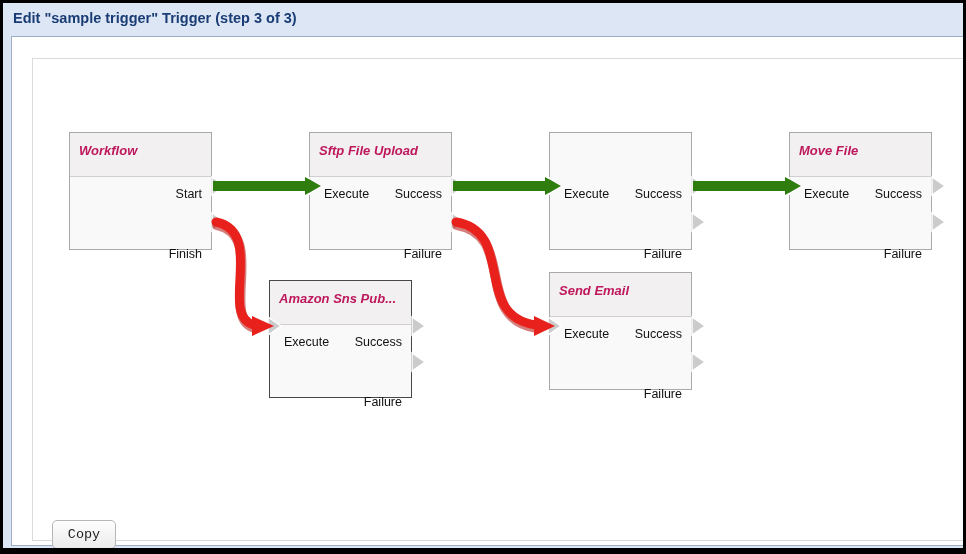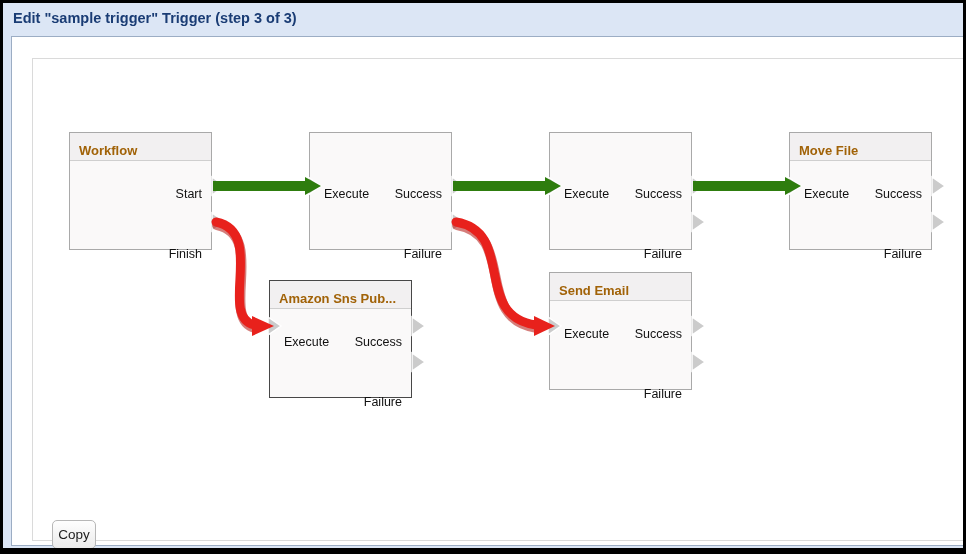--- a/index.html
+++ b/index.html
@@ -48,47 +48,47 @@
   
   .canvas{position:absolute;left:-29px;top:-55px;width:966px;height:554px;pointer-events:none;}
   .canvas > *{pointer-events:auto;}
   .node{
     position:absolute;width:143px;height:118px;
     background:#faf9f9;
     border:1px solid #a9a9a9;
   }
   .node.selected{border-color:#474747;}
   .node-header{
-    height:28px;line-height:35px;
+    height:44px;line-height:35px;
     padding:0 9px;
     background:#f2f0f1;
     border-bottom:1px solid #cfcfcf;
-    font-size:13px;font-weight:bold;color:#a16207;
-    white-space:nowrap;overflow:hidden;
+    font-size:13px;font-weight:bold;color:#be185d;
+    white-space:nowrap;overflow:hidden;font-style:italic;
   }
   .port-label{
     position:absolute;height:18px;line-height:18px;
     font-size:12.5px;color:#111;
   }
   .port-label.in{left:14px;}
   .port-label.out{right:9px;}
   .port-label.r1{top:52px;}
   .port-label.r2{top:88px;margin-top:24px;}
   .wires{position:absolute;left:0;top:0;width:966px;height:554px;pointer-events:none;}
   .port{fill:var(--port_gray);stroke:#ffffff;stroke-width:1.5;}
   .arrow-success{fill:var(--success_green);}
   .wire-failure{stroke:var(--failure_red);stroke-width:9;fill:none;stroke-linecap:round;}
   .wire-failure-shadow{stroke:var(--failure_red_dark);stroke-width:10;fill:none;stroke-linecap:round;opacity:.55;}
   .tip-failure{fill:var(--failure_red);}
   .copy-button{
     position:absolute;left:19px;top:461px;
-    width:44px;height:29px;
+    width:64px;height:29px;
     border:1px solid #b7b7b7;border-radius:5px;
     background:linear-gradient(#fefefe,#ebebeb);
-    font-family:Liberation Sans, sans-serif;
+    font-family:Liberation Mono, monospace;
     font-size:13.5px;color:#1c1c1c;
     cursor:pointer;
   }
 </style>
 </head>
 <body>
 
 <div class="frame">
 
   <div class="window-title">Edit "sample trigger" Trigger (step 3 of 3)</div>
@@ -98,20 +98,21 @@
 
       <div class="canvas">
 
         <div class="node" style="left:65px;top:128px">
           <div class="node-header">Workflow</div>
           <div class="port-label out r1">Start</div>
           <div class="port-label out r2">Finish</div>
         </div>
 
         <div class="node" style="left:305px;top:128px">
+          <div class="node-header">Sftp File Upload</div>
           <div class="port-label in r1">Execute</div>
           <div class="port-label out r1">Success</div>
           <div class="port-label out r2">Failure</div>
         </div>
 
         <div class="node" style="left:545px;top:128px">
           <div class="port-label in r1">Execute</div>
           <div class="port-label out r1">Success</div>
           <div class="port-label out r2">Failure</div>
         </div>

